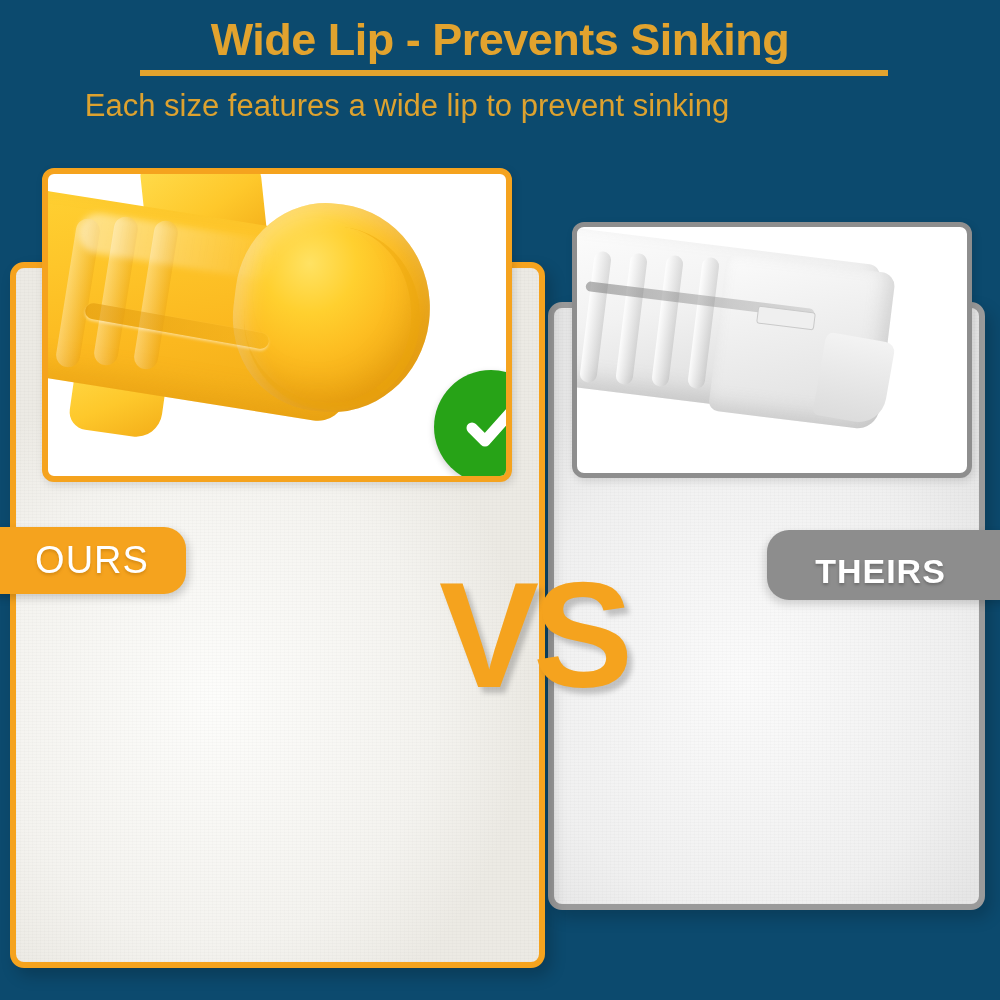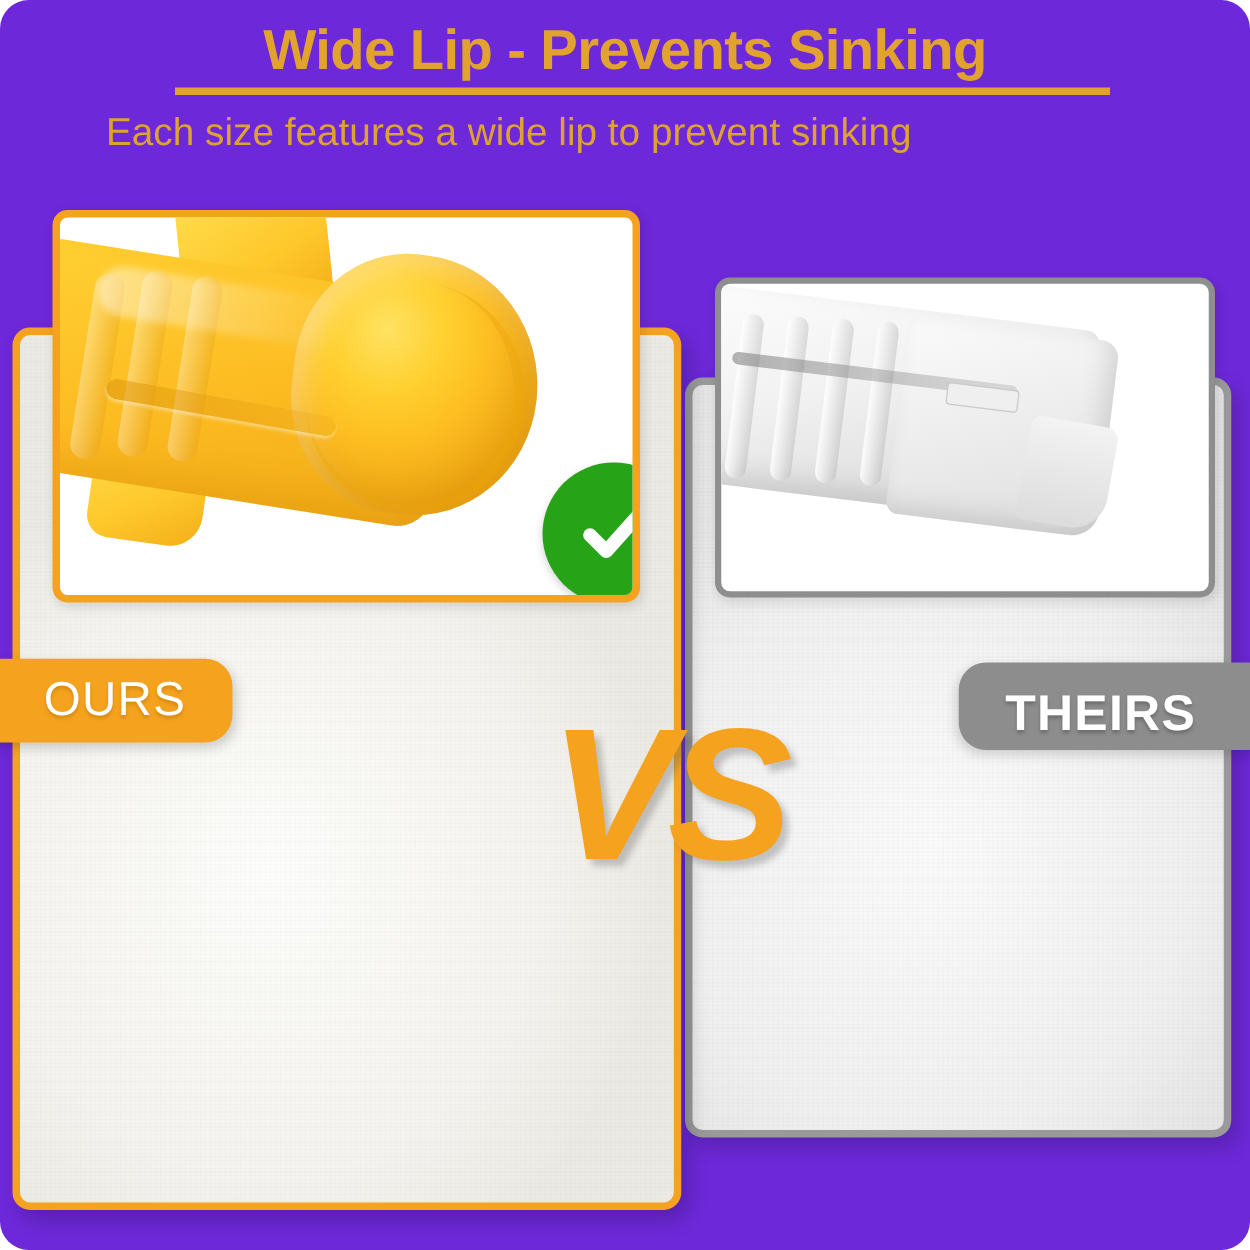--- a/index.html
+++ b/index.html
@@ -10,23 +10,22 @@
     height: 1000px;
     background: #ffffff;
     font-family: "Liberation Sans", sans-serif;
     overflow: hidden;
   }
 
   #stage {
     position: relative;
     width: 1000px;
     height: 1000px;
-    background: #6d28d9;
-    overflow: hidden;
-    border-radius: 23px;
+    background: #0c4a6e;
+    overflow: hidden;
   }
 
   
   .headline {
     position: absolute;
     left: 0; top: 14px;
     width: 1000px;
     text-align: center;
     font-size: 45px;
     font-weight: bold;
@@ -278,38 +277,37 @@
     background: #8d8d8d;
     border-radius: 22px 0 0 22px;
     z-index: 40;
     display: flex;
     align-items: center;
     justify-content: center;
     box-shadow: -2px 4px 9px rgba(0,0,0,0.16);
   }
   #tab-theirs .tab-label {
     color: #ffffff;
-    font-size: 40px;
+    font-size: 34px;
     font-weight: bold;
     letter-spacing: 1px;
     font-family: "Liberation Sans", sans-serif;
     padding-right: 20px;
     text-shadow: 0 2px 3px rgba(60,60,60,0.4);
     margin-top: 12px;
   }
 
   
   #vs-text {
     position: absolute;
-    left: 408px; top: 560px;
+    left: 423px; top: 560px;
     width: 220px;
-    text-align: right;
+    text-align: center;
     font-size: 150px;
     font-weight: bold;
-    font-style: italic;
     color: #f5a31e;
     font-family: "Liberation Sans", sans-serif;
     letter-spacing: -6px;
     line-height: 1;
     text-shadow: 5px 6px 5px rgba(90,90,90,0.32);
     z-index: 45;
     user-select: none;
   }
 </style>
 </head>

